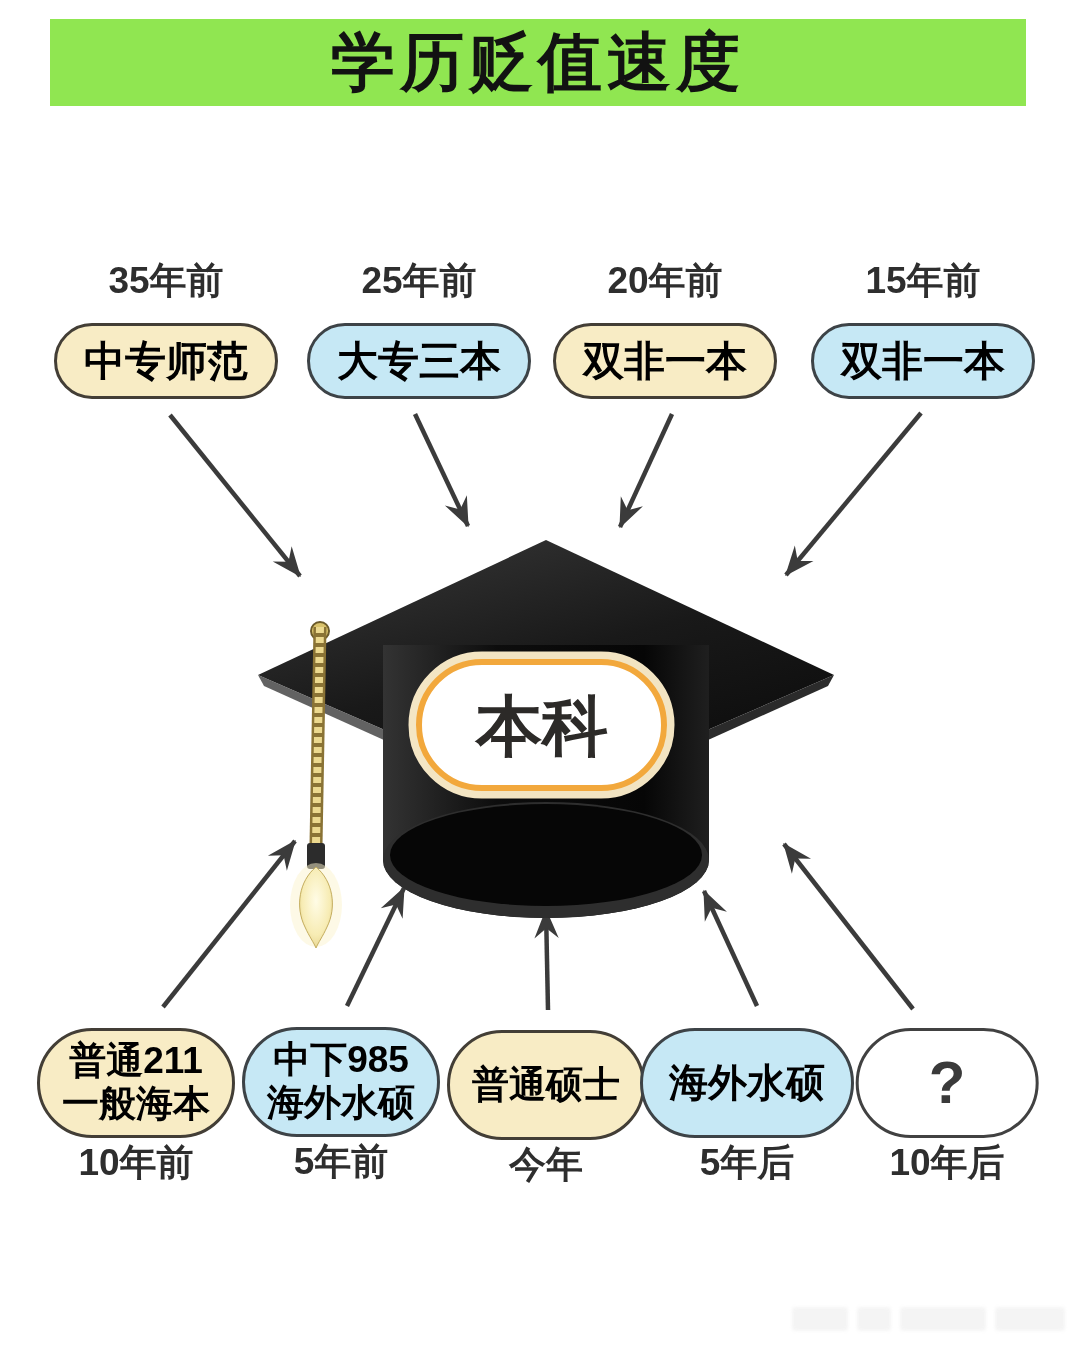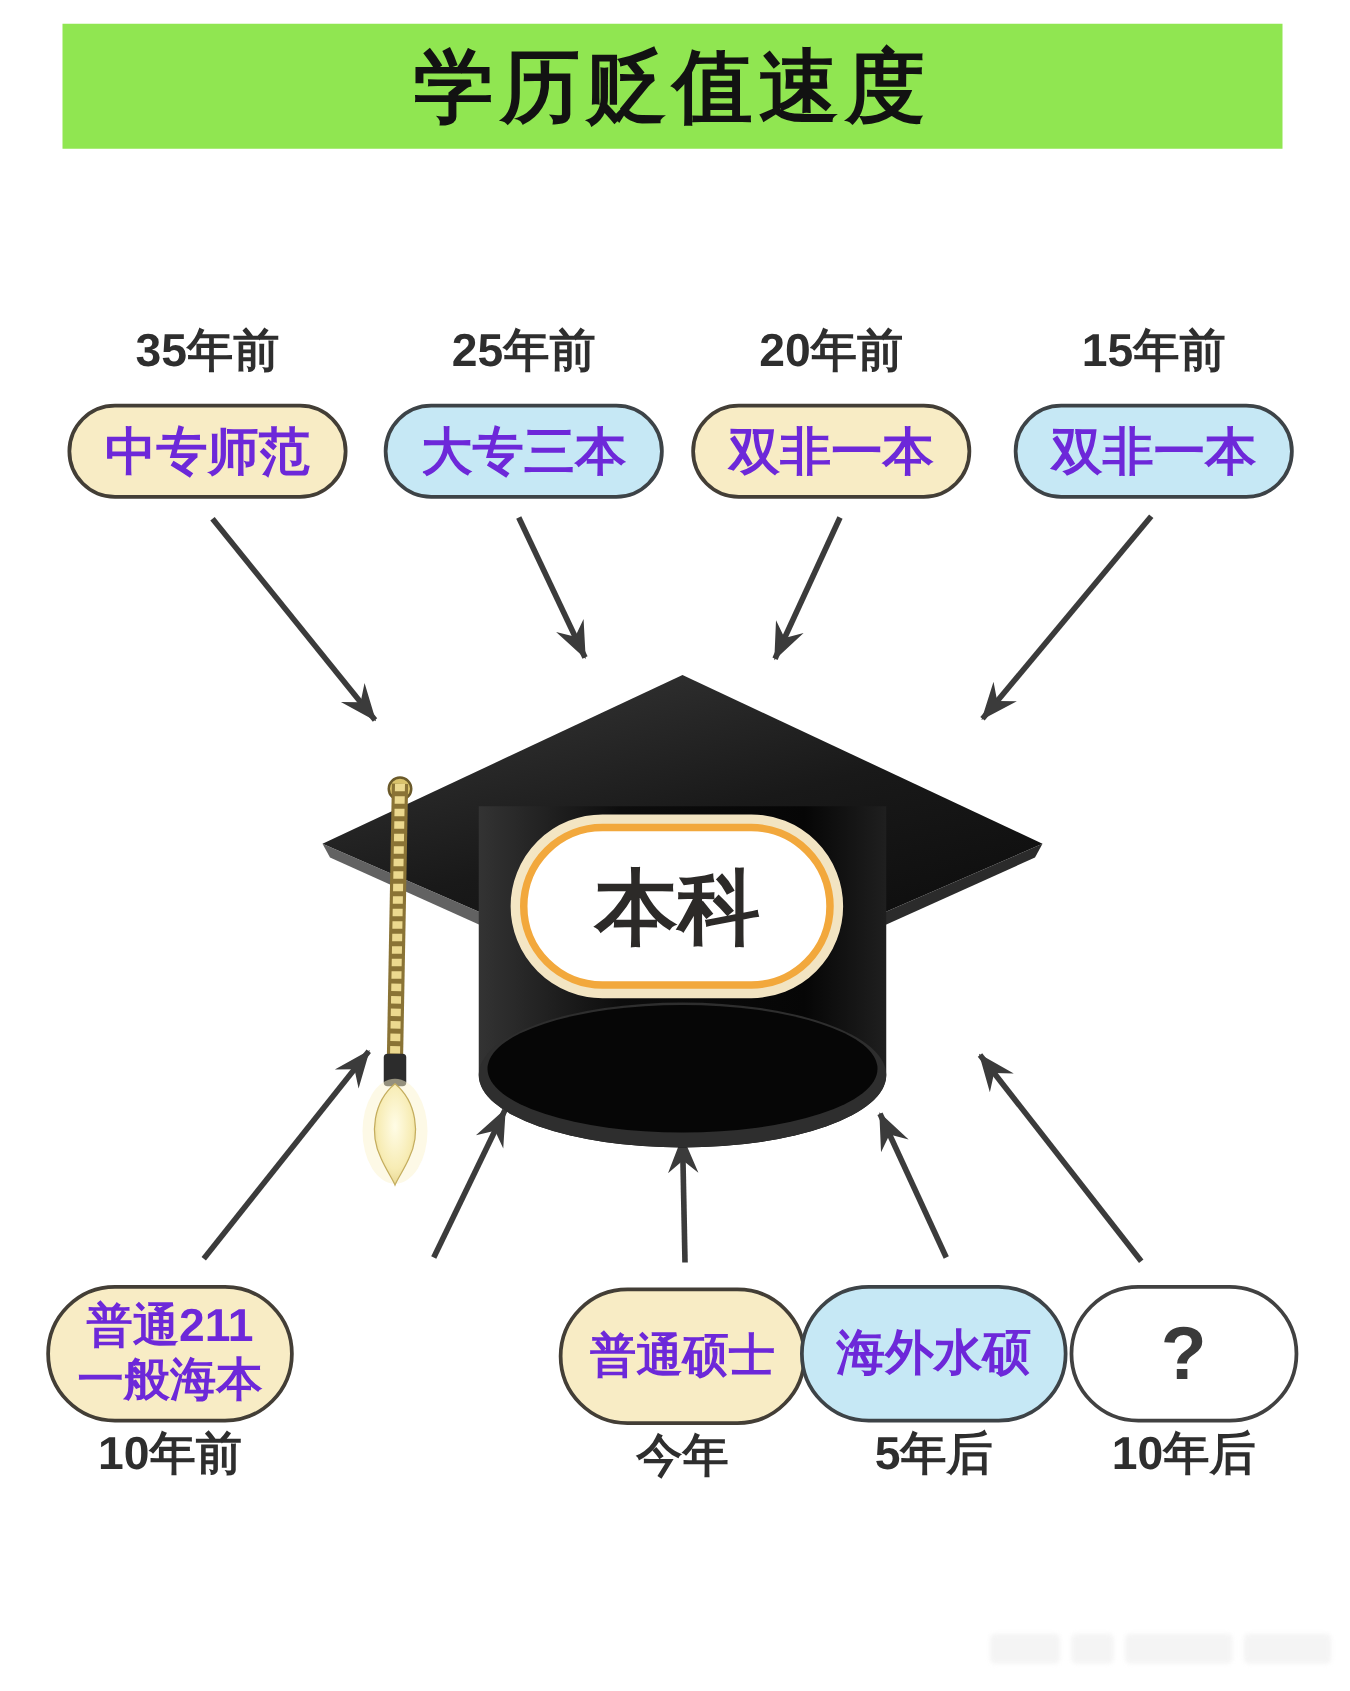--- a/index.html
+++ b/index.html
@@ -5,21 +5,21 @@
   html,body{margin:0;padding:0;background:#ffffff;}
   .page{
     position:relative;
     width:1080px;height:1353px;
     background:#ffffff;
     overflow:hidden;
     font-family:"Liberation Sans","DejaVu Sans",sans-serif;
   }
   
   .banner{
-    position:absolute;left:50px;top:19px;width:976px;height:100px;
+    position:absolute;left:50px;top:19px;width:976px;height:87px;
     background:#90e651;
     display:flex;align-items:center;justify-content:center;
   }
   .banner h1{
     margin:0;
     font-size:64px;font-weight:900;color:#121212;
     letter-spacing:5px;
   }
   
   .node{
@@ -28,21 +28,21 @@
     display:flex;flex-direction:column;align-items:center;
   }
   .time{
     font-size:37px;font-weight:800;color:#2e2e2e;
     white-space:nowrap;
   }
   .pill{
     border-radius:999px;
     border:3px solid #3f3c38;
     display:flex;flex-direction:column;align-items:center;justify-content:center;
-    font-weight:800;color:#6d28d9;
+    font-weight:800;color:#000000;
     white-space:nowrap;
     box-sizing:border-box;
   }
   .pill.cream{background:#f8ecc5;border-color:#433e36;}
   .pill.blue{background:#c6e8f5;border-color:#3d4347;}
   .pill.plain{background:#ffffff;border-color:#414141;}
   .node-top .time{margin-bottom:17px;}
   .node-top .pill{height:76px;padding:0 27px;font-size:41px;}
   .node-bottom .pill{min-height:110px;padding:8px 22px;font-size:37px;line-height:1.16;}
   .node-bottom .pill.single{font-size:39px;padding:4px 26px;}
@@ -155,20 +155,27 @@
     </div>
   </div>
 
   <div class="node node-bottom" style="left:136px;top:1028px">
     <div class="pill cream">
       <span>普通211</span>
       <span>一般海本</span>
     </div>
     <div class="time">10年前</div>
   </div>
+  <div class="node node-bottom" style="left:341px;top:1027px">
+    <div class="pill blue">
+      <span>中下985</span>
+      <span>海外水硕</span>
+    </div>
+    <div class="time">5年前</div>
+  </div>
   <div class="node node-bottom" style="left:546px;top:1030px">
     <div class="pill cream">
       <span>普通硕士</span>
     </div>
     <div class="time">今年</div>
   </div>
   <div class="node node-bottom" style="left:747px;top:1028px">
     <div class="pill blue single">
       <span>海外水硕</span>
     </div>

